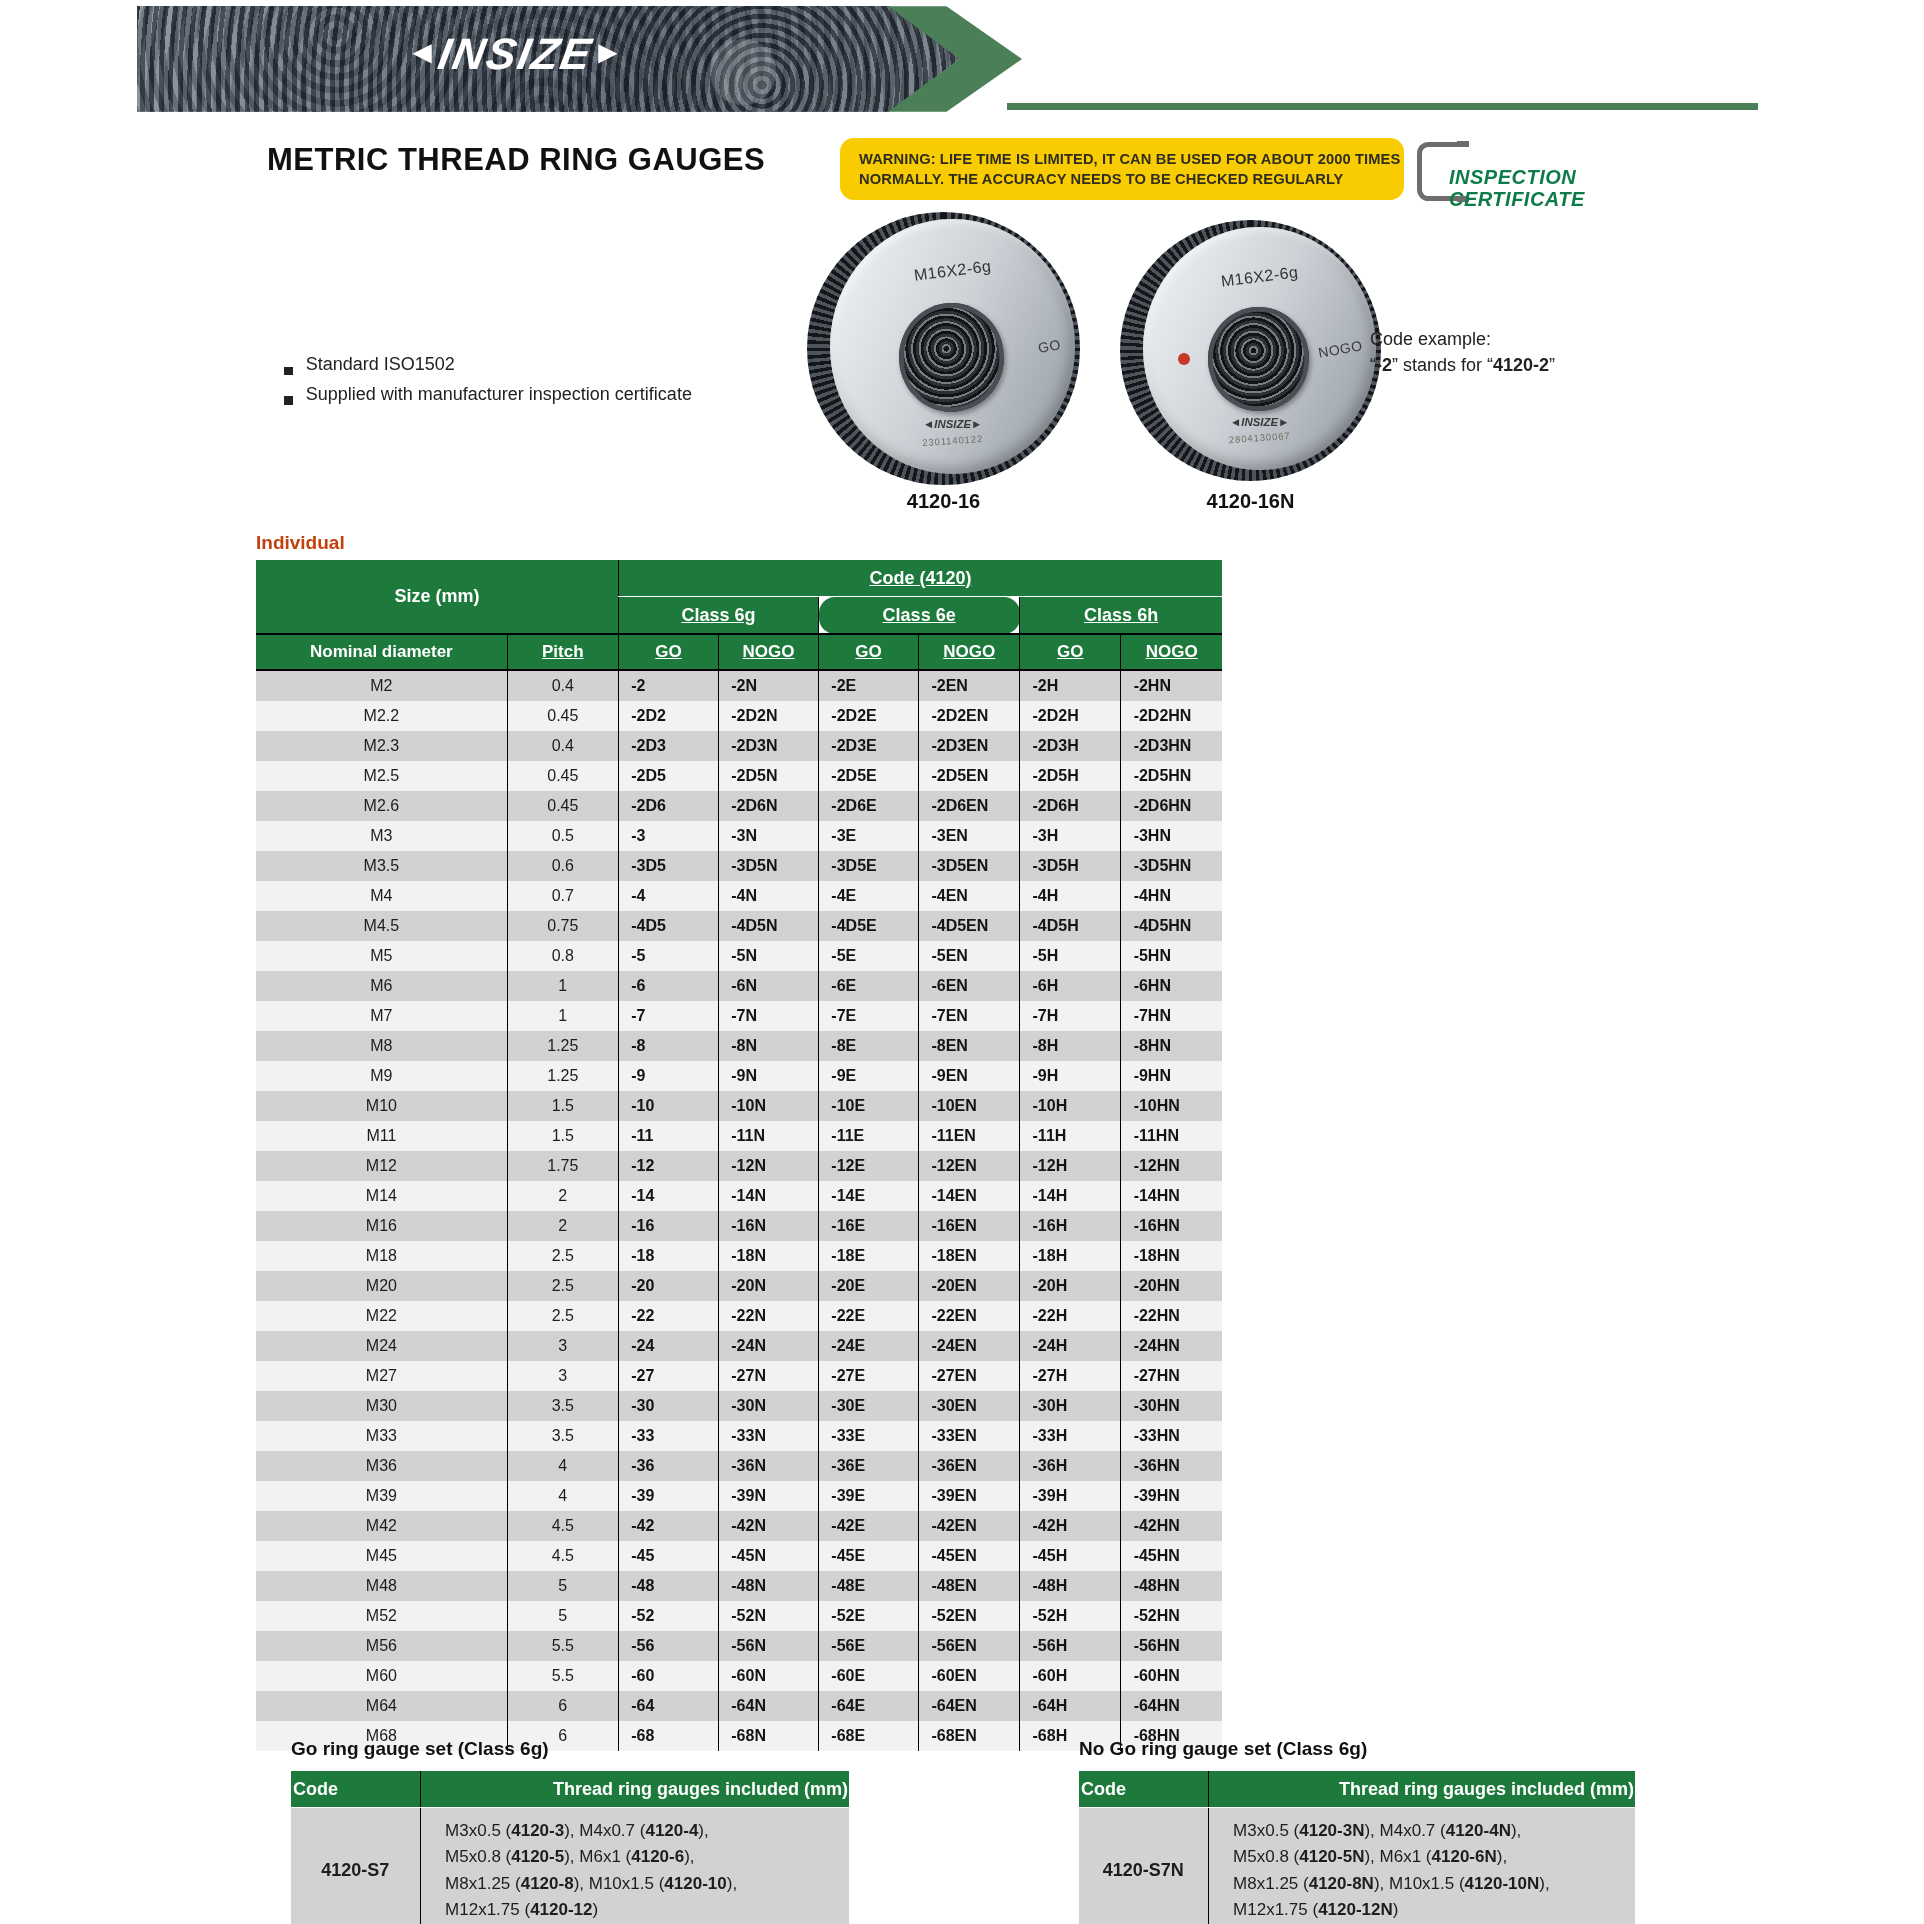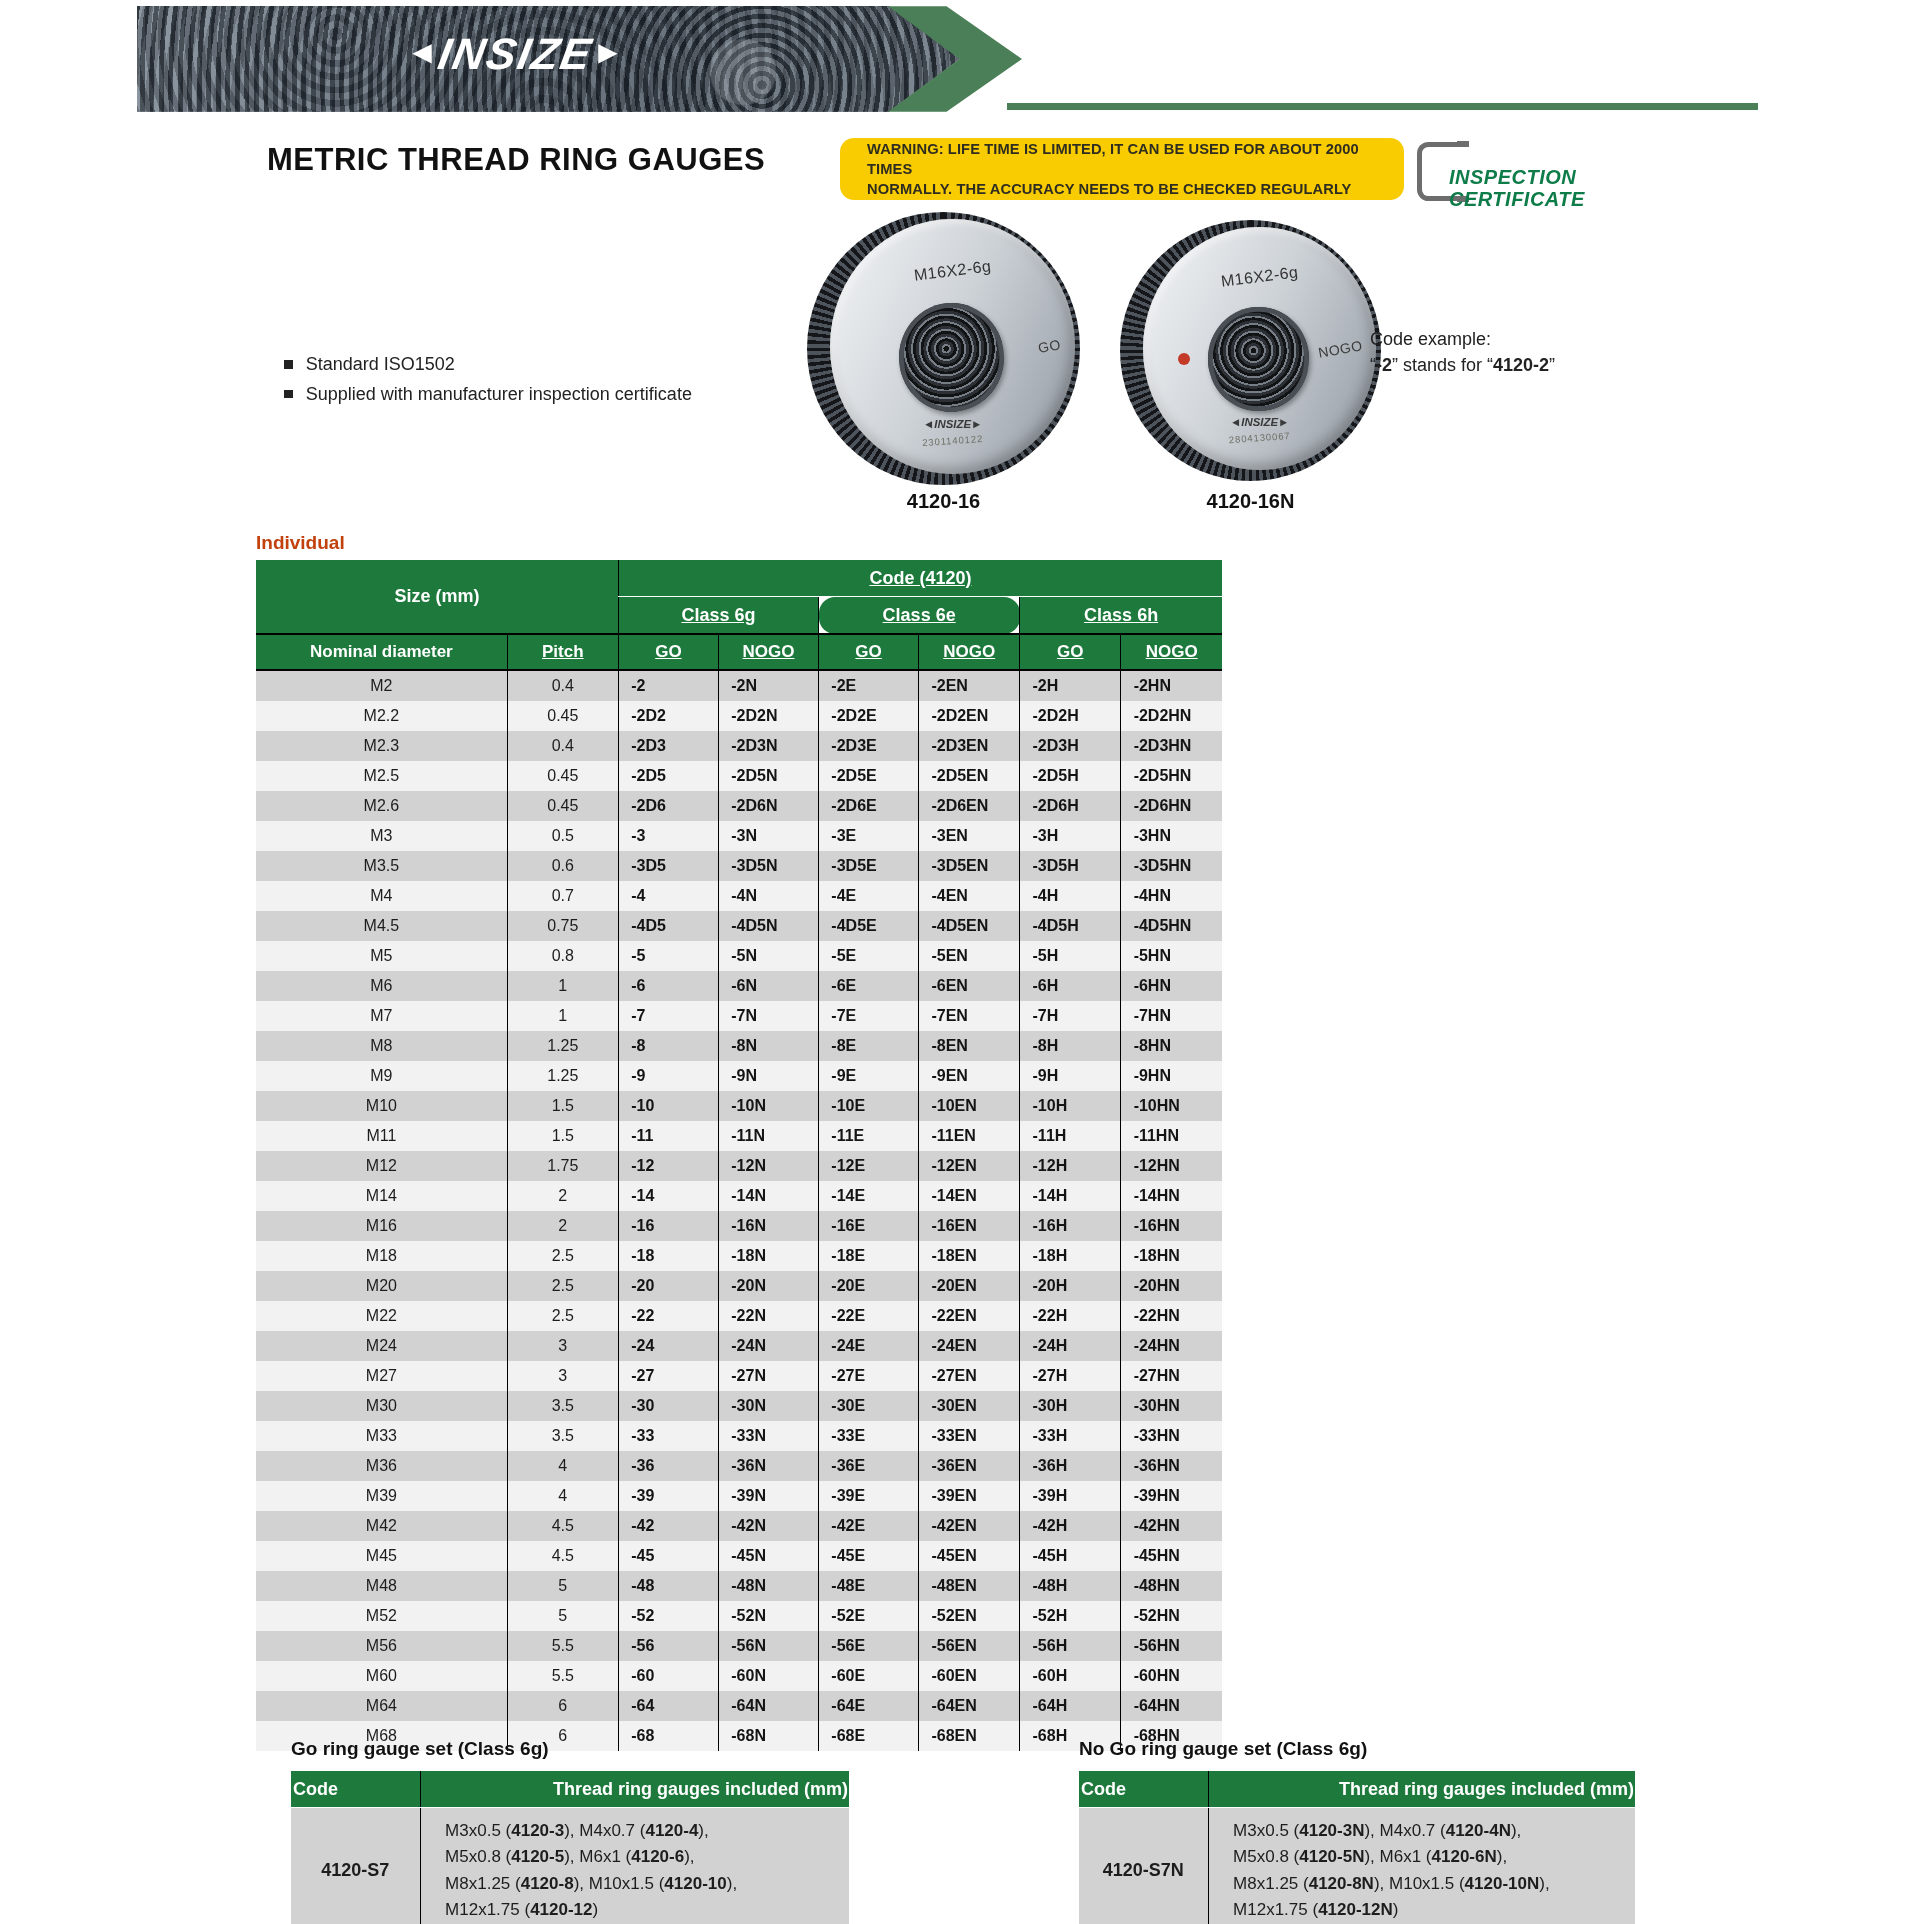--- a/index.html
+++ b/index.html
@@ -18,31 +18,31 @@
   .brand{position:absolute;left:0;top:23px;width:757px;text-align:center;color:#ffffff;
          font-size:44px;font-weight:900;letter-spacing:0.9px;white-space:nowrap;}
   .brand .word{display:inline-block;font-style:italic;transform:skewX(-10deg);letter-spacing:1.9px;}
   .brand .arr{display:inline-block;font-size:32px;vertical-align:5.7px;}
   .chevron{position:absolute;left:888px;top:5.7px;}
   .greenline{position:absolute;left:1007px;top:103px;width:751px;height:6.6px;}
 
   
   .page-title{position:absolute;left:256px;top:142px;font-size:31px;font-weight:bold;color:#111;letter-spacing:0.5px;margin-left:11px;}
   .warning{position:absolute;left:840px;top:138px;width:564px;height:62px;border-radius:14px;
-           display:flex;flex-direction:column;justify-content:center;padding:0 0 0 27px;box-sizing:border-box;}
+           display:flex;flex-direction:column;justify-content:center;padding:0 0 0 19px;box-sizing:border-box;}
   .warning div{font-size:14.7px;font-weight:bold;color:#2f2d20;line-height:20px;letter-spacing:0.1px;}
   .cert{position:absolute;left:1417px;top:142px;width:246px;height:62px;}
   .cert .bracket{position:absolute;left:0;top:0;width:42px;height:59px;border:5.7px solid #6d6d6d;border-right:none;
                  border-radius:11.4px 0 0 11.4px;box-sizing:border-box;}
   .cert .bracket:before,.cert .bracket:after{content:"";position:absolute;right:-9.5px;width:11.4px;height:5.7px;background:#6d6d6d;}
   .cert .bracket:before{top:-5.7px;} .cert .bracket:after{bottom:-5.7px;}
   .cert .ctext{position:absolute;left:32px;top:24px;font-size:20px;line-height:22px;font-weight:900;
                font-style:italic;letter-spacing:0.5px;white-space:nowrap;}
   .features{position:absolute;left:284px;top:354px;}
-  .feature{font-size:18px;color:#222;margin-bottom:8.5px;display:flex;align-items:center;}
+  .feature{font-size:18px;color:#222;margin-bottom:8.5px;display:flex;align-items:flex-end;}
   .feature .sq{width:8.5px;height:8.5px;background:#222;margin-right:13.2px;flex:0 0 auto;}
 
   
   .ring{position:absolute;border-radius:50%;
     background:repeating-conic-gradient(#14161a 0deg 1.6deg,#4d545b 1.6deg 3.2deg);}
   .ring .face{position:absolute;left:23px;top:6.6px;right:4.7px;bottom:11.4px;border-radius:50%;
     background:linear-gradient(115deg,#f0f2f4 4%,#cdd2d7 48%,#969da5 96%);
     box-shadow:inset -3.8px -5.7px 13.2px rgba(0,0,0,.25), inset 2.8px 3.8px 7.6px rgba(255,255,255,.7);}
   .ring .marking{position:absolute;left:0;top:17%;width:100%;text-align:center;font-size:16px;color:#333;
                  transform:rotate(-7deg);letter-spacing:0.5px;}

